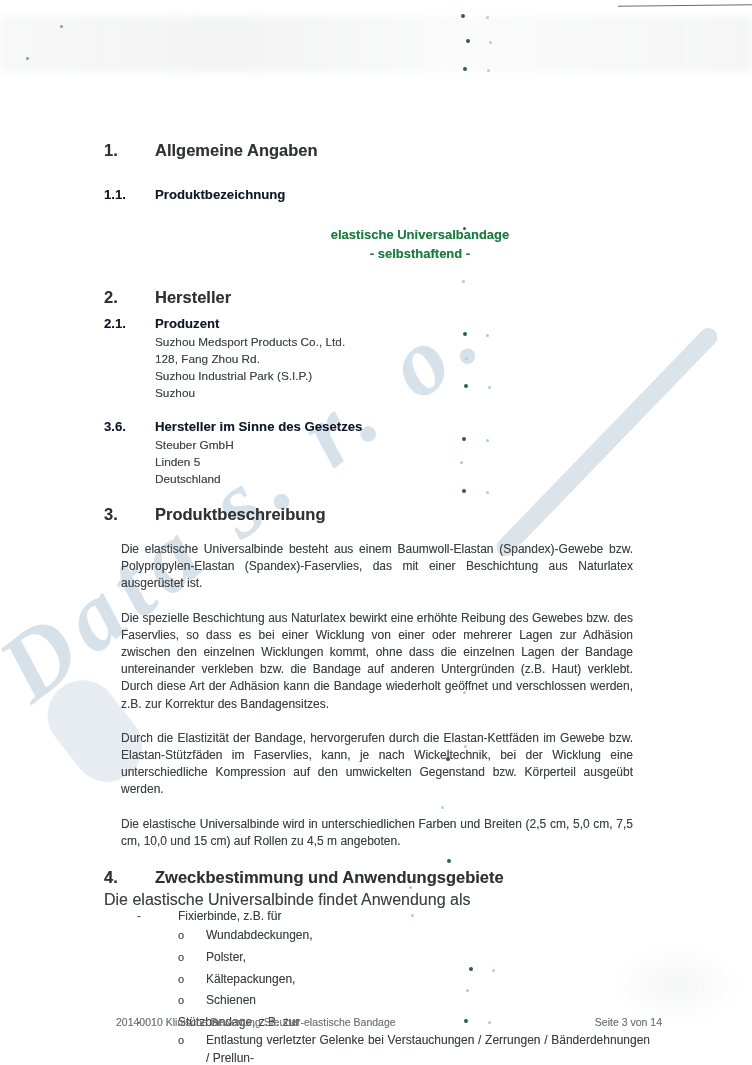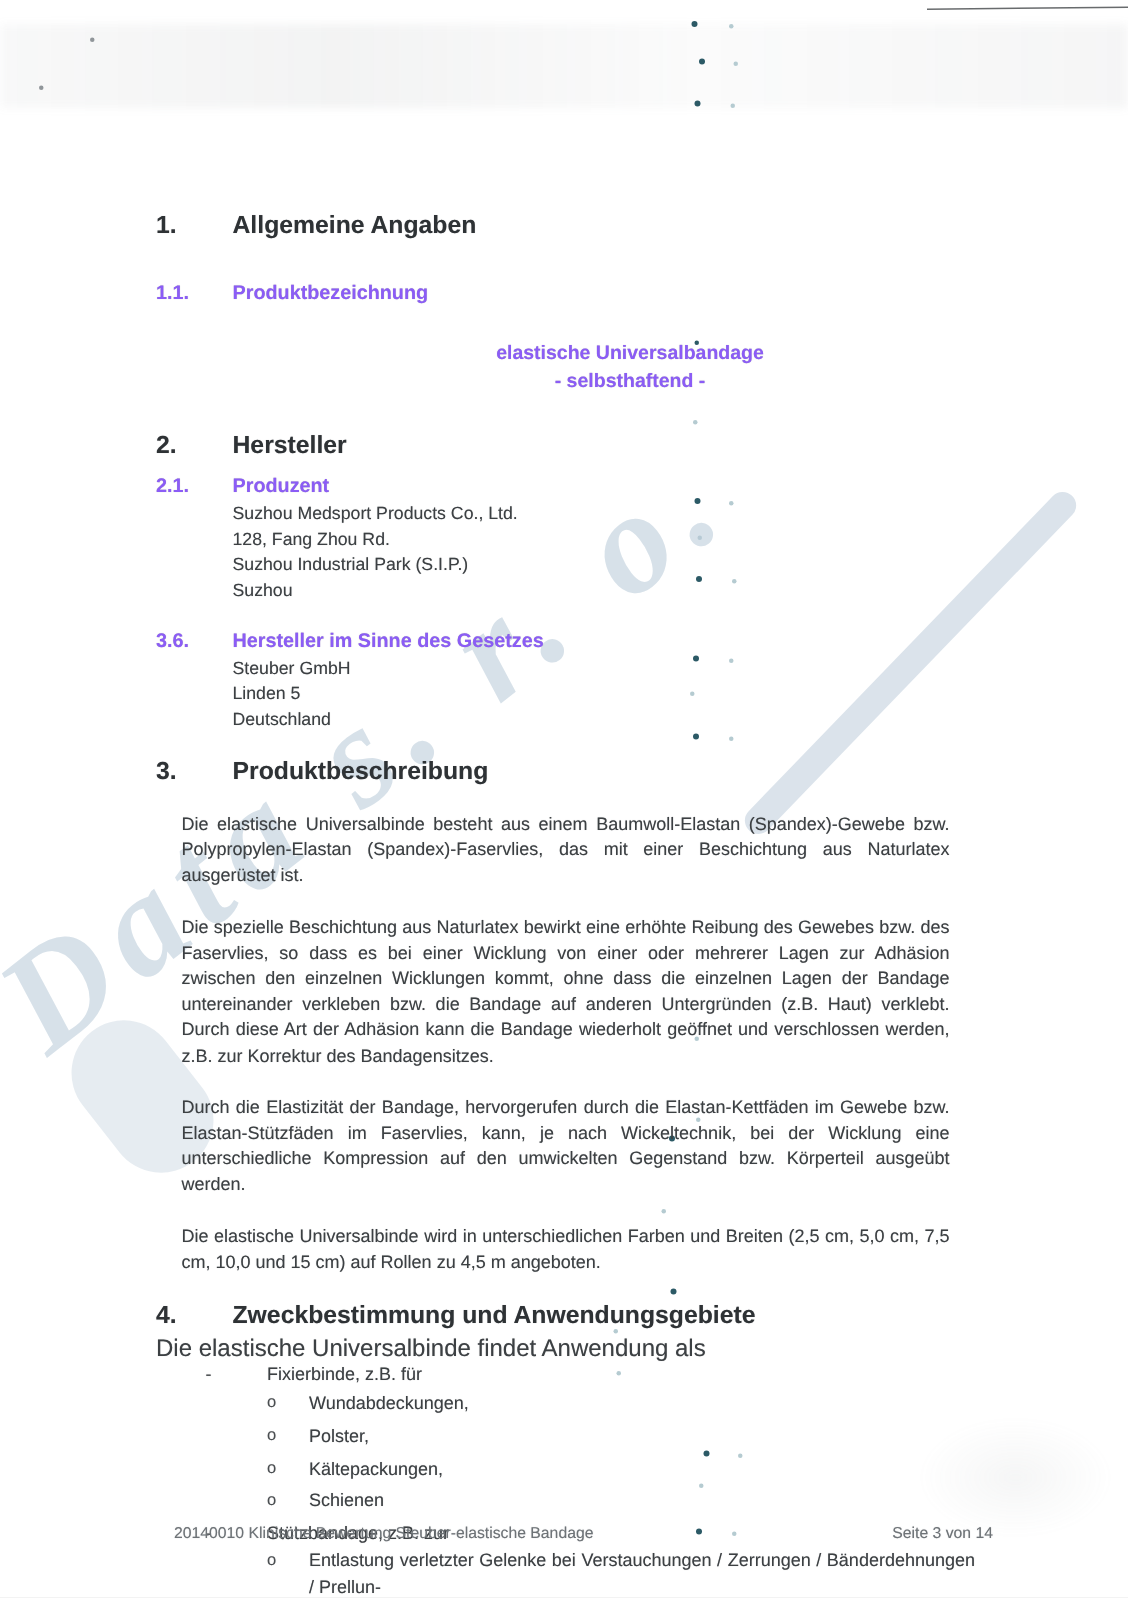--- a/index.html
+++ b/index.html
@@ -31,26 +31,26 @@
   }
   .wm-blob{
     position:absolute;left:60px;top:676px;width:70px;height:110px;border-radius:40px;
     background:rgba(183,200,215,0.35);transform:rotate(-38deg);
   }
   
   .content{position:absolute;left:104px;top:0;width:546px;z-index:2;color:#3c4043;
     text-shadow:0 0 0.5px rgba(70,74,77,0.45);}
   .h1{display:flex;font-weight:bold;font-size:16.5px;line-height:20px;color:#2e3235;}
   .h1 .num{width:51px;flex:none;}
-  .h2{display:flex;font-weight:bold;font-size:13.2px;line-height:18px;color:#8b5cf6;}
+  .h2{display:flex;font-weight:bold;font-size:13.2px;line-height:18px;color:#0f172a;}
   .h2 .num{width:51px;flex:none;}
   .first{margin-top:140px;}
   .mt26{margin-top:26px;} .mt22{margin-top:22px;} .mt24{margin-top:24px;}
   .mt11{margin-top:8px;} .mt16{margin-top:16px;} .mt9{margin-top:9px;}
-  .product{margin-left:43px;width:546px;text-align:center;font-weight:bold;font-size:13px;line-height:18.5px;color:#8b5cf6;}
+  .product{margin-left:43px;width:546px;text-align:center;font-weight:bold;font-size:13px;line-height:18.5px;color:#15803d;}
   .addr{margin-left:51px;font-size:11.8px;line-height:17px;margin-top:1px;}
   .body{margin-top:5px;font-size:12px;line-height:17.2px;text-align:justify;}
   .body p{margin:17px;}
   .body p.gap{margin-top:12px;}
   .intro{margin-top:4px;font-size:16px;line-height:17px;}
   .dash-row{display:flex;padding-left:30px;font-size:12px;line-height:17px;}
   .dash{width:44px;flex:none;text-indent:3px;color:#4a4e51;}
   .o-row{display:flex;padding-left:74px;font-size:12px;}
   .g1 .o-row{line-height:21.8px;}
   .g2{margin-top:2px;}

